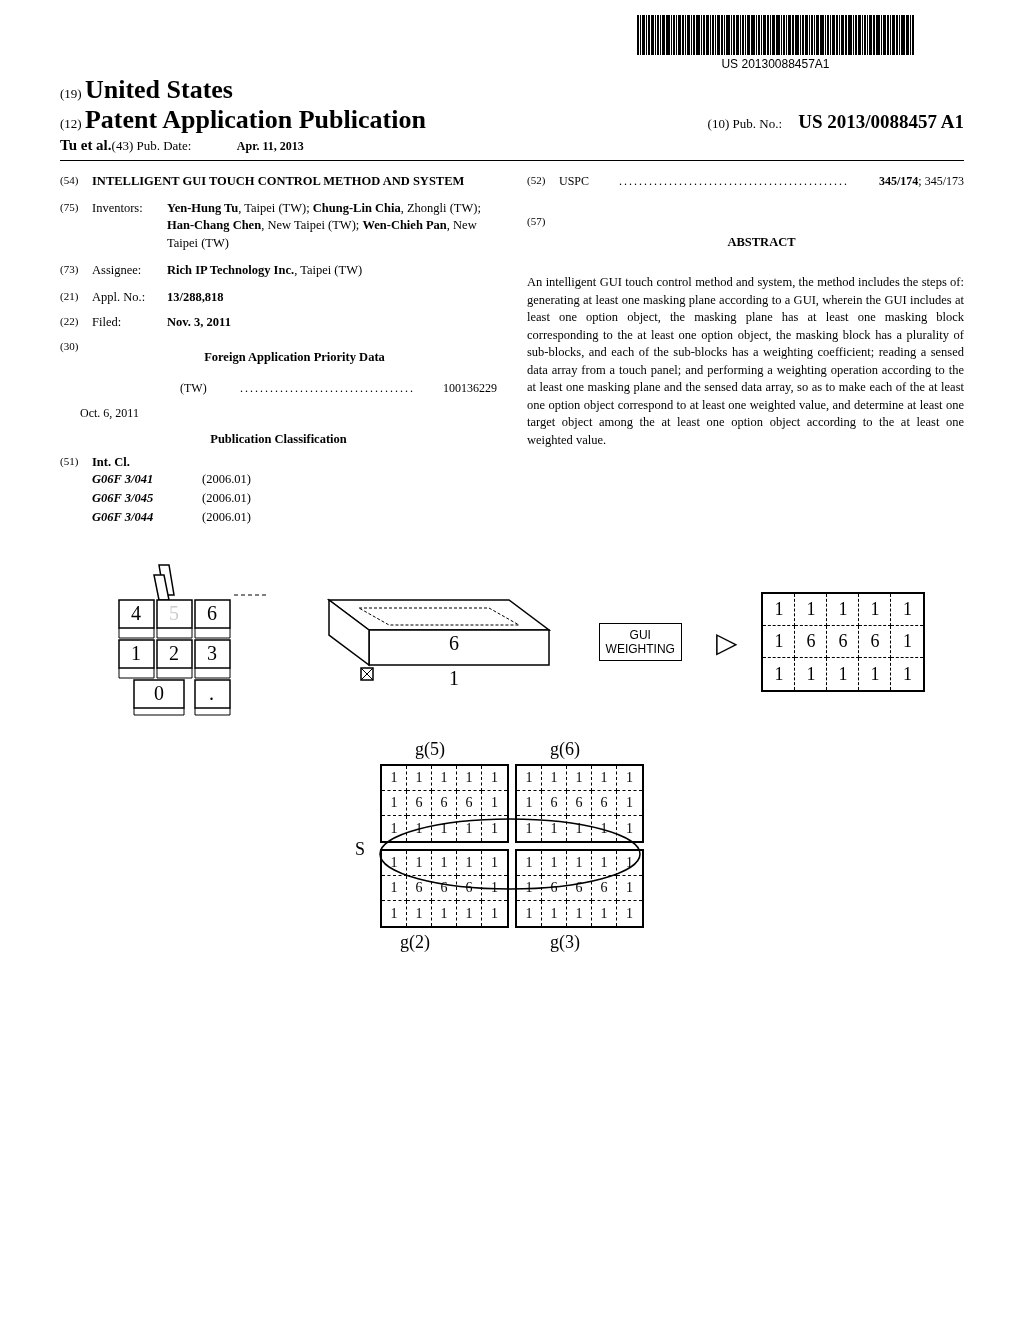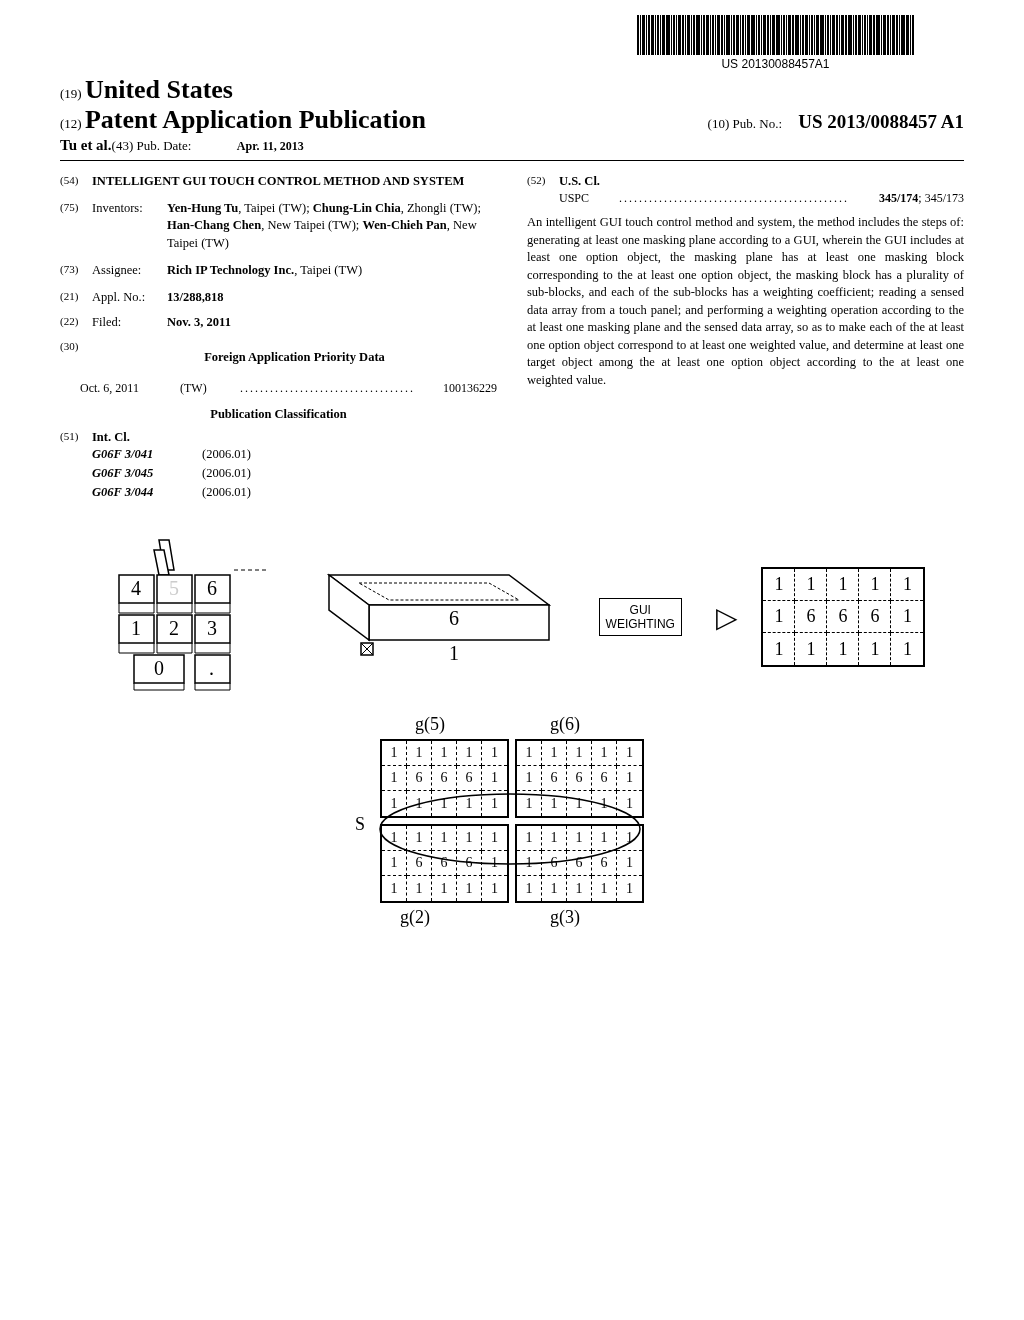--- a/index.html
+++ b/index.html
@@ -122,20 +122,21 @@
       text-align: center;
       margin: 10px 0 6px 0;
     }
     .priority-row {
       display: flex;
       margin-bottom: 4px;
       font-size: 12px;
     }
     .priority-date {
       min-width: 100px;
+      margin-top: 25px;
     }
     .priority-country {
       min-width: 60px;
     }
     .priority-dots {
       flex: 1;
       overflow: hidden;
       letter-spacing: 2px;
     }
     .priority-num {
@@ -462,31 +463,34 @@
             </div>
           </div>
       </div>
     </div>
   </div>
 
   <div class="right-col">
     <div class="field-row">
       <div class="field-num">(52)</div>
       <div class="field-content">
-        <div style="font-weight:bold">U.S. Cl.</div>
         <div class="uspc-row">
           <div class="uspc-label">USPC</div>
           <div class="uspc-dots">..............................................</div>
           <div class="uspc-codes">
             <span class="bold">345/174</span><span>; 345/173</span>
           </div>
         </div>
       </div>
     </div>
 
+    <div class="field-row" style="margin-top:25px">
+      <div class="field-num">(57)</div>
+      <div class="field-content abstract-heading">ABSTRACT</div>
+    </div>
 
     <div class="abstract-text">An intelligent GUI touch control method and system, the method includes the steps of: generating at least one masking plane according to a GUI, wherein the GUI includes at least one option object, the masking plane has at least one masking block corresponding to the at least one option object, the masking block has a plurality of sub-blocks, and each of the sub-blocks has a weighting coefficient; reading a sensed data array from a touch panel; and performing a weighting operation according to the at least one masking plane and the sensed data array, so as to make each of the at least one option object correspond to at least one weighted value, and determine at least one target object among the at least one option object according to the at least one weighted value.</div>
   </div>
 </div>
 
 <div class="figures-area">
   <div class="fig-row-1">
     <div class="keypad-3d">
       <svg class="keypad-svg" viewBox="0 0 170 160">
 

